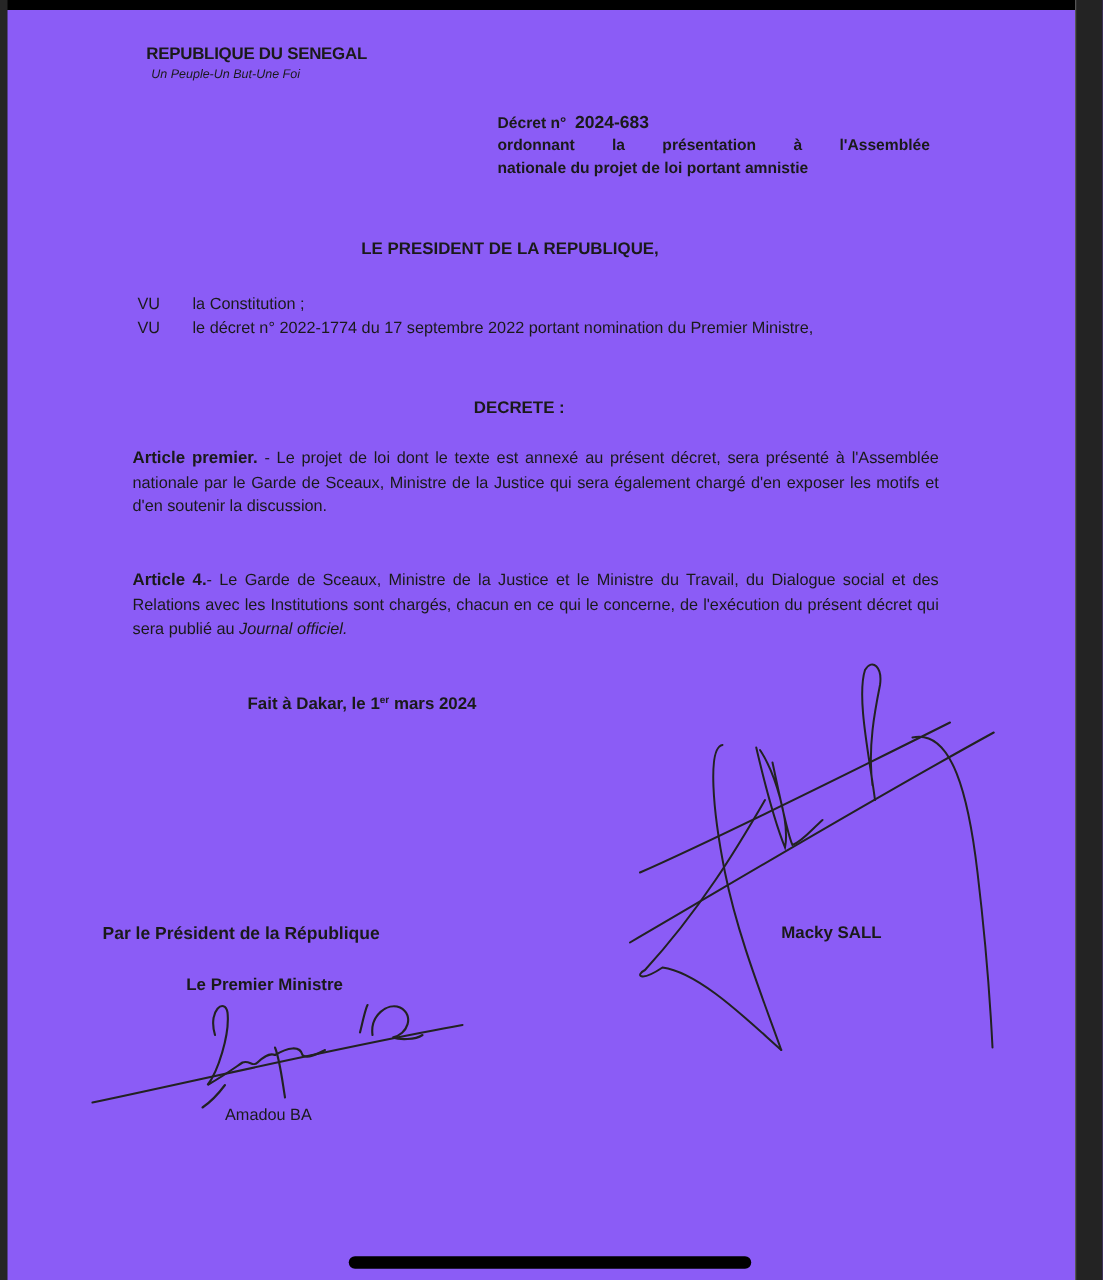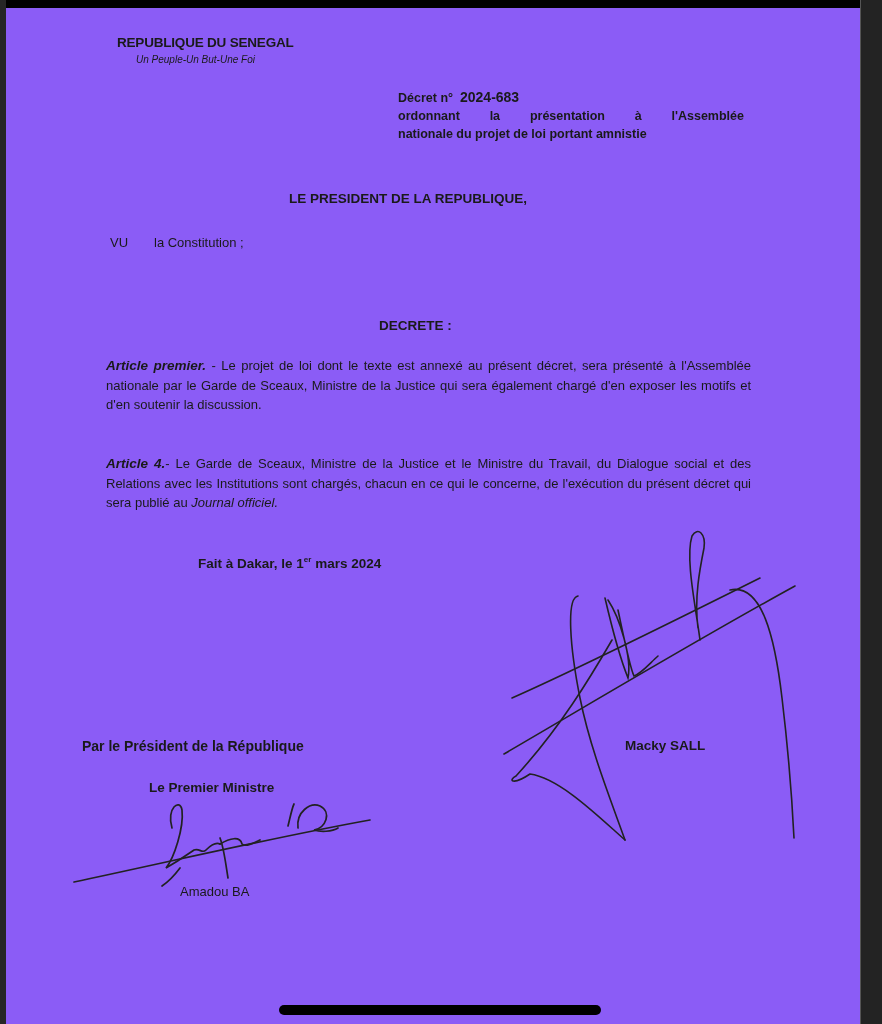--- a/index.html
+++ b/index.html
@@ -11,35 +11,35 @@
   }
   .topbar { position:absolute; left:0; top:0; width:882px; height:8px; background:#000; }
   .left-edge { position:absolute; left:0; top:0; width:6px; height:1024px; background:#262626; }
   .right-edge { position:absolute; left:860px; top:0; width:22px; height:1024px; background:#232323; border-left:1px solid #555; }
   .page {
     position:absolute; left:6px; top:8px; width:854px; height:1016px;
     background:#8b5cf6;
   }
   .abs { position:absolute; white-space:nowrap; }
   .hdr-title { left:111px; top:27px; font-size:13.5px; font-weight:bold; letter-spacing:-0.2px; }
-  .hdr-motto { left:130px; top:46px; font-size:10px; font-style:italic; }
+  .hdr-motto { left:115px; top:46px; font-size:10px; font-style:italic; }
   .decree-block { left:392px; top:80px; font-size:12.5px; font-weight:bold; line-height:18px; }
   .decree-block .num { font-size:14px; }
   .decree-block .line2 { width:346px; display:flex; justify-content:space-between;gap:20px; }
   .president { left:283px; top:183px; font-size:13.5px; font-weight:bold; }
   .vu-row { font-size:13px; line-height:18px; }
   .vu-row .vu { display:inline-block; width:44px; }
   .vu1 { left:104px; top:226px; }
   .vu2 { left:104px; top:245px; width:640px; white-space:normal; }
   .vu2 .txt { display:inline-block; width:594px; vertical-align:top; text-align:justify; text-align-last:left; }
   .decrete { left:373px; top:310px; font-size:13.5px; font-weight:bold;text-align:center; }
   .article { left:100px; width:645px; white-space:normal; font-size:13px; line-height:19.5px; text-align:justify; }
   .art1 { top:348px; }
   .art2 { top:446px; }
-  .article b { font-size:13.5px;font-style:italic; }
+  .article b { font-size:13.5px; }
   .fait { left:192px; top:547px; font-size:13.5px; font-weight:bold; }
   .fait sup { font-size:8px; }
   .par-pres { left:76px; top:730px; font-size:14px; font-weight:bold; }
   .pm-title { left:143px; top:772px; font-size:13.5px; font-weight:bold; }
   .pm-name { left:174px; top:876px; font-size:13px; font-weight:normal; }
   .pres-name { left:619px; top:730px; font-size:13.5px; font-weight:bold; }
   .sig { position:absolute; pointer-events:none; }
   .home-indicator {
     position:absolute; left:273px; top:997px; width:322px; height:10px;
     border-radius:5px; background:#000;
@@ -69,20 +69,23 @@
       <span>à</span>
       <span>l'Assemblée</span>
     </div>
     <div>nationale du projet de loi portant amnistie</div>
   </div>
 
   <div class="abs president">LE PRESIDENT DE LA REPUBLIQUE,</div>
 
   <div class="abs vu-row vu1">
     <span class="vu">VU</span><span>la Constitution ;</span>
+  </div>
+  <div class="abs vu-row vu2">
+    <span class="vu">VU</span><span class="txt">le décret n° 2022-1774 du 17 septembre 2022 portant nomination du Premier Ministre,</span>
   </div>
 
   <div class="abs decrete">DECRETE :</div>
 
   <div class="abs article art1">
     <b>Article premier.</b><span> - Le projet de loi dont le texte est annexé au présent décret, sera présenté à l'Assemblée nationale par le Garde de Sceaux, Ministre de la Justice qui sera également chargé d'en exposer les motifs et d'en soutenir la discussion.</span>
   </div>
 
   <div class="abs article art2">
     <b>Article 4.</b><span>- Le Garde de Sceaux, Ministre de la Justice et le Ministre du Travail, du Dialogue social et des Relations avec les Institutions sont chargés, chacun en ce qui le concerne, de l'exécution du présent décret qui sera publié au </span><i>Journal officiel.</i>

